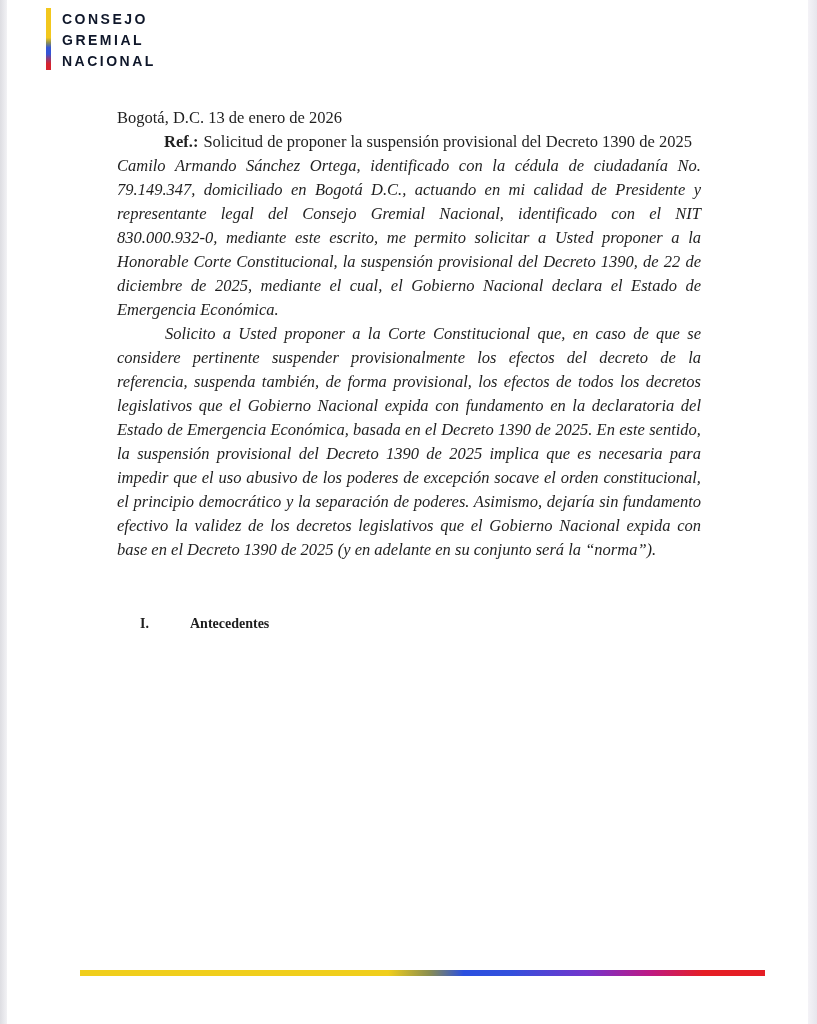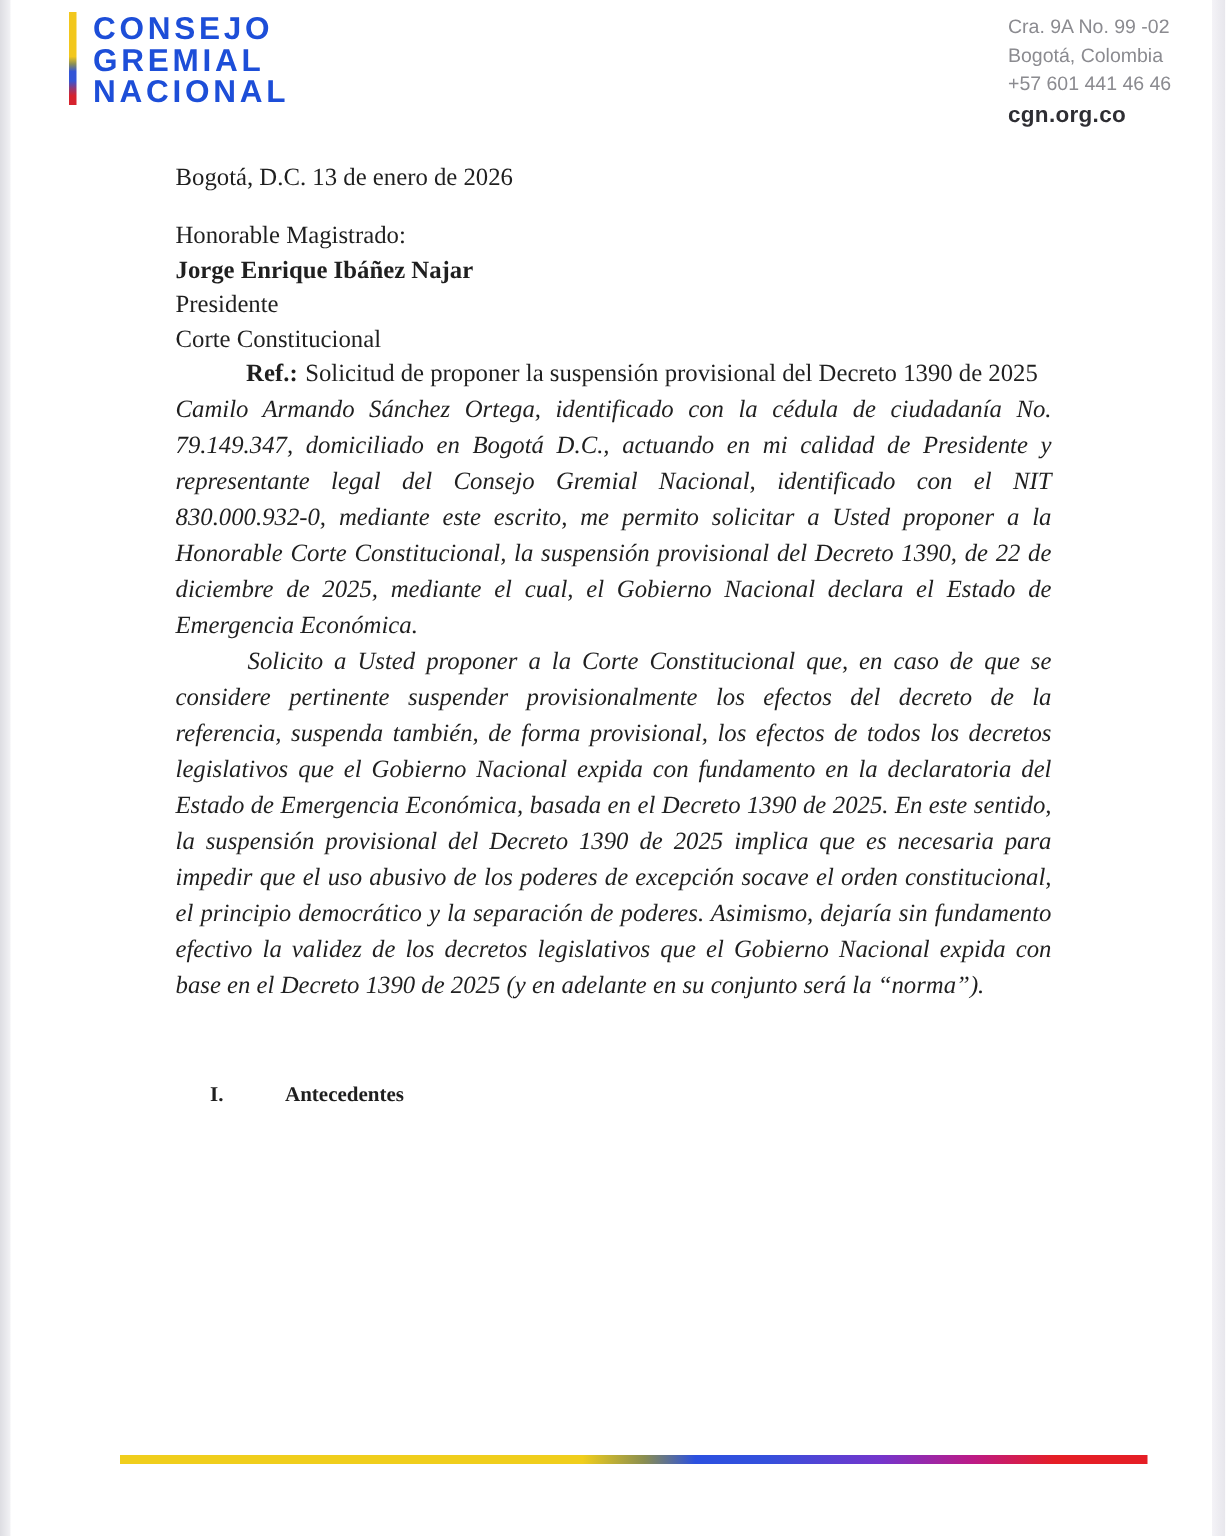--- a/index.html
+++ b/index.html
@@ -19,22 +19,22 @@
   .edge-right{right:0;width:9px;background:linear-gradient(90deg,#f4f3f7,#e7e6ec);}
 
   
   .logo-bar{
     position:absolute;left:46px;top:8px;width:5px;height:62px;
     background:linear-gradient(180deg,#f2c71d 0%,#f2c71d 48%,#8a8e55 56%,#3455d6 64%,#3455d6 74%,#8f3a78 82%,#d6232e 90%,#d6232e 100%);
   }
   .logo-text{
     position:absolute;left:62px;top:9px;
     font-family:"Liberation Sans", sans-serif;
-    font-weight:bold;font-size:21px;line-height:21px;
-    letter-spacing:2.5px;color:#1d4ed8;
+    font-weight:bold;font-size:14px;line-height:21px;
+    letter-spacing:2.5px;color:#0f172a;
   }
   .contact{
     position:absolute;left:672px;top:8px;
     font-family:"Liberation Sans", sans-serif;
     font-size:13px;line-height:19px;color:#8b8b90;
     white-space:nowrap;
   }
   .contact .website{
     font-size:15px;font-weight:bold;color:#2e2e33;margin-top:2px;letter-spacing:.2px;
   }
@@ -78,36 +78,24 @@
 
   <div class="edge edge-left"></div>
   <div class="edge edge-right"></div>
 
   <div class="logo-bar"></div>
   <div class="logo-text">
     <div>CONSEJO</div>
     <div>GREMIAL</div>
     <div>NACIONAL</div>
   </div>
-  <div class="contact">
-    <div>Cra. 9A No. 99 -02</div>
-    <div>Bogotá, Colombia</div>
-    <div>+57 601 441 46 46</div>
-    <div class="website">cgn.org.co</div>
-  </div>
 
   <main class="letter">
     <div class="date">Bogotá, D.C. 13 de enero de 2026</div>
 
-    <div class="recipient">
-      <div>Honorable Magistrado:</div>
-      <div class="bold">Jorge Enrique Ibáñez Najar</div>
-      <div>Presidente</div>
-      <div>Corte Constitucional</div>
-    </div>
 
     <p class="ref"><span class="ref-label">Ref.:</span><span>Solicitud de proponer la suspensión provisional del Decreto 1390 de 2025</span></p>
 
     <p class="para p1">Camilo Armando Sánchez Ortega, identificado con la cédula de ciudadanía No. 79.149.347, domiciliado en Bogotá D.C., actuando en mi calidad de Presidente y representante legal del Consejo Gremial Nacional, identificado con el NIT 830.000.932-0, mediante este escrito, me permito solicitar a Usted proponer a la Honorable Corte Constitucional, la suspensión provisional del Decreto 1390, de 22 de diciembre de 2025, mediante el cual, el Gobierno Nacional declara el Estado de Emergencia Económica.</p>
     <p class="para p2">Solicito a Usted proponer a la Corte Constitucional que, en caso de que se considere pertinente suspender provisionalmente los efectos del decreto de la referencia, suspenda también, de forma provisional, los efectos de todos los decretos legislativos que el Gobierno Nacional expida con fundamento en la declaratoria del Estado de Emergencia Económica, basada en el Decreto 1390 de 2025. En este sentido, la suspensión provisional del Decreto 1390 de 2025 implica que es necesaria para impedir que el uso abusivo de los poderes de excepción socave el orden constitucional, el principio democrático y la separación de poderes. Asimismo, dejaría sin fundamento efectivo la validez de los decretos legislativos que el Gobierno Nacional expida con base en el Decreto 1390 de 2025 (y en adelante en su conjunto será la “norma”).</p>
 
     <h2 class="section"><span class="sec-num">I.</span><span>Antecedentes</span></h2>
   </main>
 
   <div class="footer-bar"></div>

